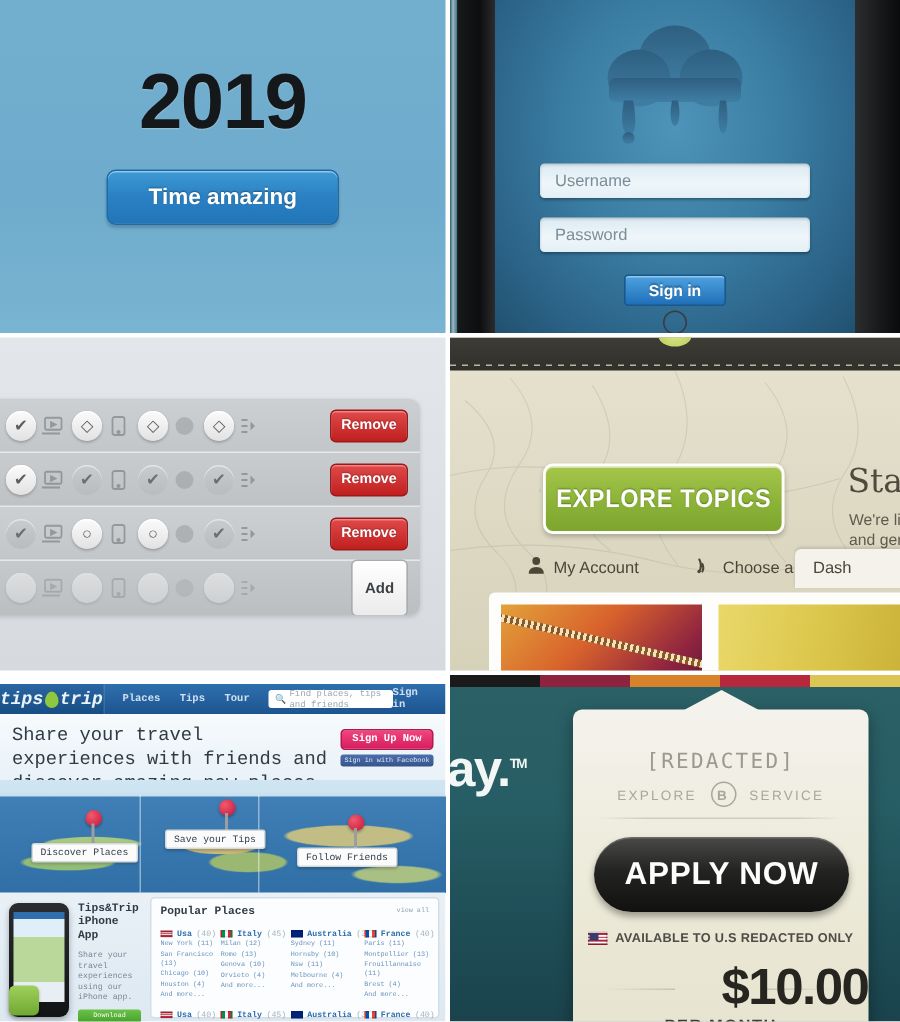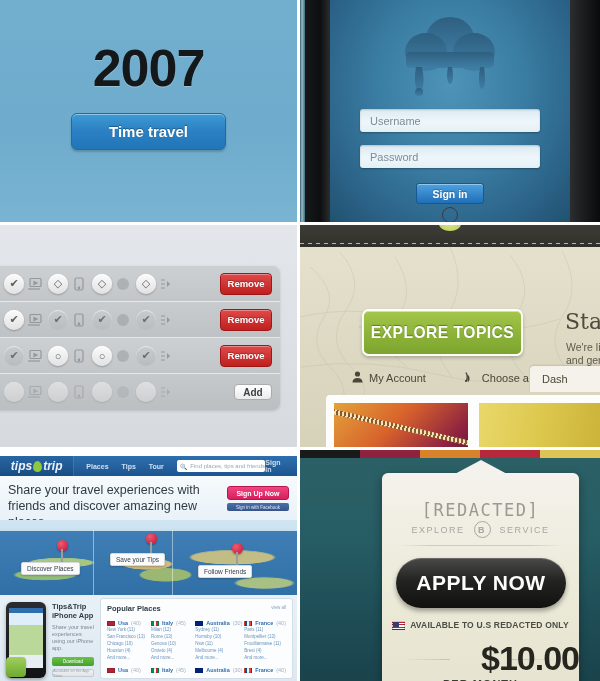--- a/index.html
+++ b/index.html
@@ -108,21 +108,21 @@
   .p3-remove {
     margin-left:auto; width:52px; height:22px; border-radius:4px;
     background:linear-gradient(180deg,#e04a4a,#c01f1f);
     border:1px solid #9e1818;
     box-shadow:inset 0 1px 0 rgba(255,255,255,0.35);
     color:#fff; font-size:9.5px; font-weight:bold;
     display:flex; align-items:center; justify-content:center;
     text-shadow:0 -1px 1px rgba(0,0,0,0.3); cursor:pointer;
   }
   .p3-add {
-    margin-left:auto; width:38px; height:16px; border-radius:4px;
+    margin-left:auto; width:38px; height:38px; border-radius:4px;
     background:linear-gradient(180deg,#ffffff,#ebebeb);
     border:1px solid #a9acaf;
     box-shadow:inset 0 1px 0 #fff;
     color:#3d4043; font-size:10px; font-weight:bold;
     display:flex; align-items:center; justify-content:center; cursor:pointer;
   }
 
   
   .p4 { background:#ded9c4; }
   .p4-topbar { position:absolute; left:0; top:0; width:100%; height:22px;
@@ -172,21 +172,21 @@
   .p4-cards { position:absolute; left:26px; right:-20px; top:170px; height:70px;
     background:#fdfdfb; border-radius:4px 4px 0 0; padding:8px; display:flex; gap:11px; }
   .p4-card { width:159px; height:70px; overflow:hidden; position:relative; }
   .p4-card.c1 { background:linear-gradient(135deg,#e3a23a 0%,#d8622c 40%,#8e2340 75%,#4f1730 100%); }
   .p4-card.c2 { background:linear-gradient(100deg,#e9d86a 0%,#ddc84e 45%,#c7ad33 100%); }
   .p4-zip { position:absolute; left:-10px; top:26px; width:190px; height:5px;
     background:repeating-linear-gradient(90deg,#f2e2c0 0 2px, #8a5a24 2px 4px);
     transform:rotate(13deg); }
 
   
-  .p5 { background:#ffffff; }
+  .p5 { background:#ffffff;font-family:Liberation Mono, monospace; }
   .p5-nav { position:absolute; left:0; top:6px; width:100%; height:20px;
     background:linear-gradient(180deg,#2f6fae,#1c5590);
     display:flex; align-items:center; }
   .p5-logo { width:80px; height:20px; background:linear-gradient(180deg,#2a66a3,#174d84);
     display:flex; align-items:center; justify-content:center; gap:1px;
     color:#eaf2fa; font-size:12px; font-weight:bold; font-style:italic;
     border-right:1px solid rgba(255,255,255,0.15); }
   .p5-logo .pin { width:9px; height:11px; background:#8fc73e; border-radius:50% 50% 50% 50%/60% 60% 40% 40%; display:inline-block; }
   .p5-navlinks { display:flex; gap:13px; margin-left:12px; }
   .p5-navlink { color:#cfe0f0; font-size:7px; font-weight:bold; cursor:pointer; }
@@ -260,21 +260,21 @@
     color:#f2f6f5; letter-spacing:-1px; }
   .p6-tm { font-size:9px; vertical-align:super; }
   .p6-body { position:absolute; left:0px; top:107px; font-size:11px; color:#dbe7e6; line-height:15px; }
   .p6-card { position:absolute; left:82px; top:23px; width:197px; bottom:-6px;
     background:linear-gradient(180deg,#f4f2ec 0%,#ecead8 55%,#e6e4d0 100%);
     border-radius:6px; box-shadow:0 3px 10px rgba(0,0,0,0.35); }
   .p6-notch { position:absolute; left:50%; top:-13px; transform:translateX(-50%);
     width:0; height:0; border-left:30px solid transparent; border-right:30px solid transparent;
     border-bottom:16px solid #f4f2ec; }
   .p6-redacted { position:absolute; left:0; right:0; top:27px; text-align:center;
-    font-size:17px; letter-spacing:1.5px; color:#9a9a90;
+    font-size:14px; letter-spacing:1.5px; color:#9a9a90;
     font-family:"DejaVu Sans Mono", monospace; }
   .p6-qs { position:absolute; left:0; right:0; top:48px; display:flex;
     align-items:center; justify-content:center; gap:9px;
     font-size:9px; letter-spacing:1.5px; color:#a7a79c; }
   .p6-bcircle { width:17px; height:17px; border-radius:50%; border:1.5px solid #a7a79c;
     display:flex; align-items:center; justify-content:center; font-size:9px; font-weight:bold; }
   .p6-rule { position:absolute; left:16px; right:16px; top:72px; height:1px;
     background:linear-gradient(90deg,transparent,#cfccba 20%,#cfccba 80%,transparent); }
   .p6-apply { position:absolute; left:14px; top:85px; width:170px; height:50px;
     border-radius:25px; background:linear-gradient(180deg,#4a4a48 0%,#232322 45%,#111110 100%);
@@ -301,22 +301,22 @@
     font-family:"Liberation Sans Narrow","Liberation Sans",sans-serif; }
   .p6-topstrip { position:absolute; left:0; top:0; width:100%; height:8px; display:flex; }
   .p6-ts { flex:1; height:8px; }
 </style>
 </head>
 <body>
 
 <div class="grid">
 
   <div class="cell p1">
-    <div class="p1-year">2007</div>
-    <div class="p1-btn">Time travel</div>
+    <div class="p1-year">2019</div>
+    <div class="p1-btn">Time amazing</div>
   </div>
 
   <div class="gapv"></div>
 
   <div class="cell p2">
     <div class="p2-frame-l"></div>
     <div class="p2-bez-l"></div>
     <div class="p2-bez-r"></div>
     <div class="p2-screen">
       <div class="p2-cloud">
@@ -671,20 +671,23 @@
 
   <div class="cell p6">
     <div class="p6-topstrip">
       <div class="p6-ts" style="background:#1a1a1a"></div>
       <div class="p6-ts" style="background:#8e2340"></div>
       <div class="p6-ts" style="background:#d8822c"></div>
       <div class="p6-ts" style="background:#b8283c"></div>
       <div class="p6-ts" style="background:#dcc455"></div>
     </div>
 
+    <div class="p6-wordmark">
+      <span>ay.</span><span class="p6-tm">TM</span>
+    </div>
 
 
     <div class="p6-card">
       <div class="p6-notch"></div>
       <div class="p6-redacted">[REDACTED]</div>
       <div class="p6-qs">
         <span>EXPLORE</span>
         <span class="p6-bcircle">B</span>
         <span>SERVICE</span>
       </div>

